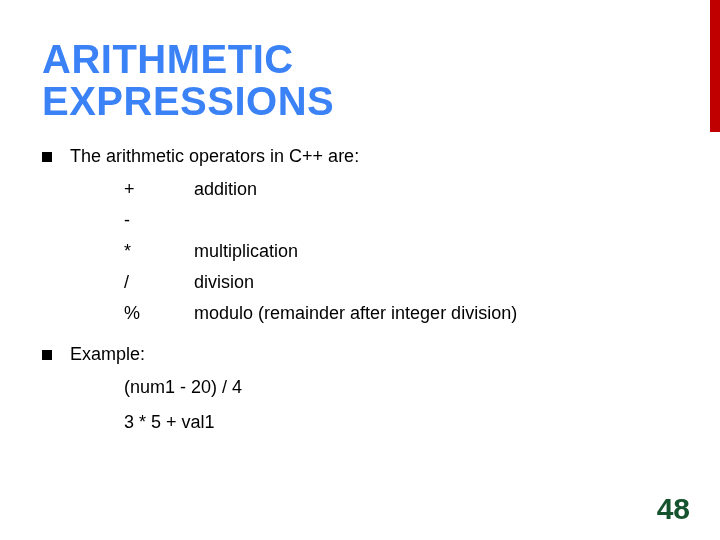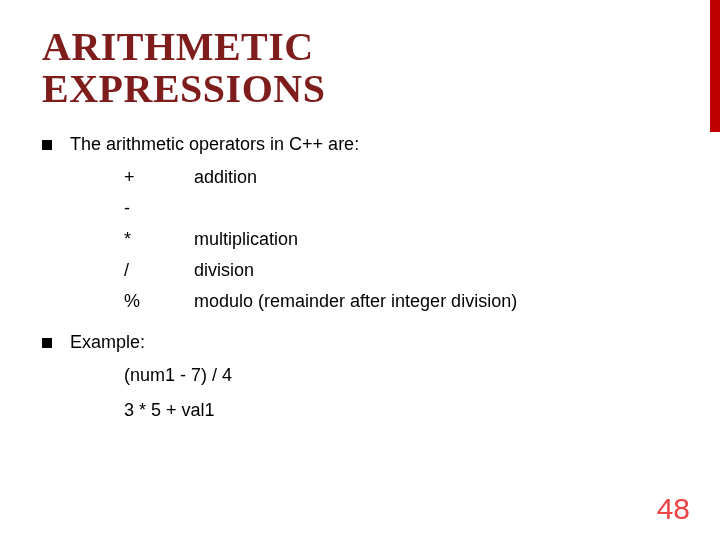--- a/index.html
+++ b/index.html
@@ -21,27 +21,27 @@
   }
   .accent-bar {
     position: absolute;
     top: 0;
     right: 0;
     width: 10px;
     height: 132px;
     background: #c00000;
   }
   h1.title {
-    margin: 4px 0 24px 0;
+    margin: 16px 0 24px 0;
     font-size: 40px;
     line-height: 1.05;
     font-weight: 900;
     letter-spacing: 0.5px;
-    color: #7f1d1d;
-    font-family: Liberation Serif, serif;
+    color: #3b82f6;
+    font-family: Liberation Sans, sans-serif;
   }
   .bullet {
     display: flex;
     align-items: flex-start;
     font-size: 18px;
     font-weight: 400;
     color: #000;
     margin-bottom: 12px;
   }
   .bullet .marker {
@@ -78,22 +78,22 @@
     left: 42px;
     bottom: 24px;
     font-size: 11px;
     color: #000;
   }
   .footer-right {
     position: absolute;
     right: 30px;
     bottom: 14px;
     font-size: 30px;
-    font-weight: 400;
-    color: #ef4444;
+    font-weight: 700;
+    color: #14532d;
   }
 </style>
 </head>
 <body>
 
 <div class="slide">
 
   <div class="accent-bar"></div>
 
   <h1 class="title">
@@ -127,19 +127,19 @@
       <span>modulo (remainder after integer division)</span>
     </div>
   </div>
 
   <div class="bullet">
     <span class="marker"></span>
     <span>Example:</span>
   </div>
 
   <div class="examples">
-    <div class="ex">(num1 - 7) / 4</div>
+    <div class="ex">(num1 - 20) / 4</div>
     <div class="ex">3 * 5 + val1</div>
   </div>
 
   <div class="footer-right">48</div>
 
 </div>
 
 </body></html>

